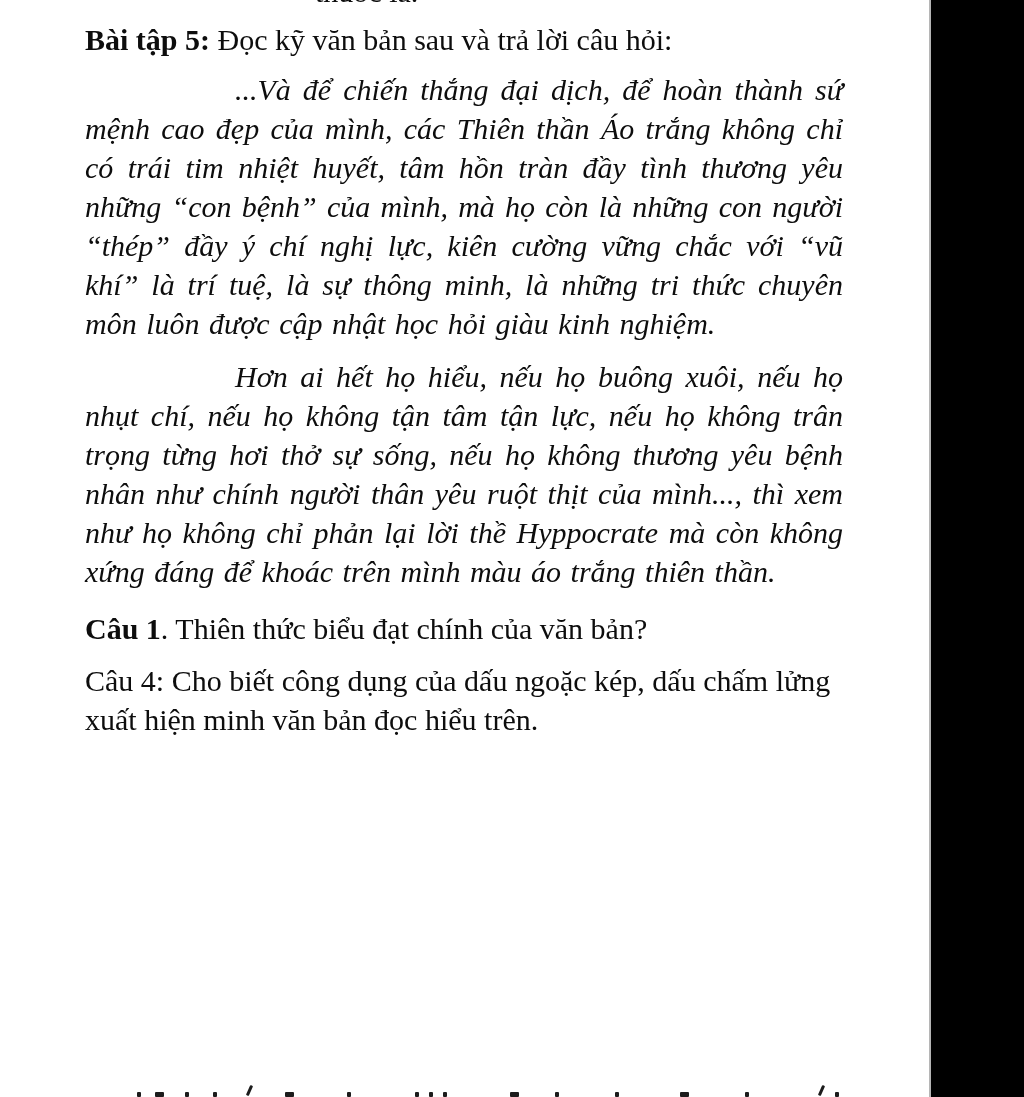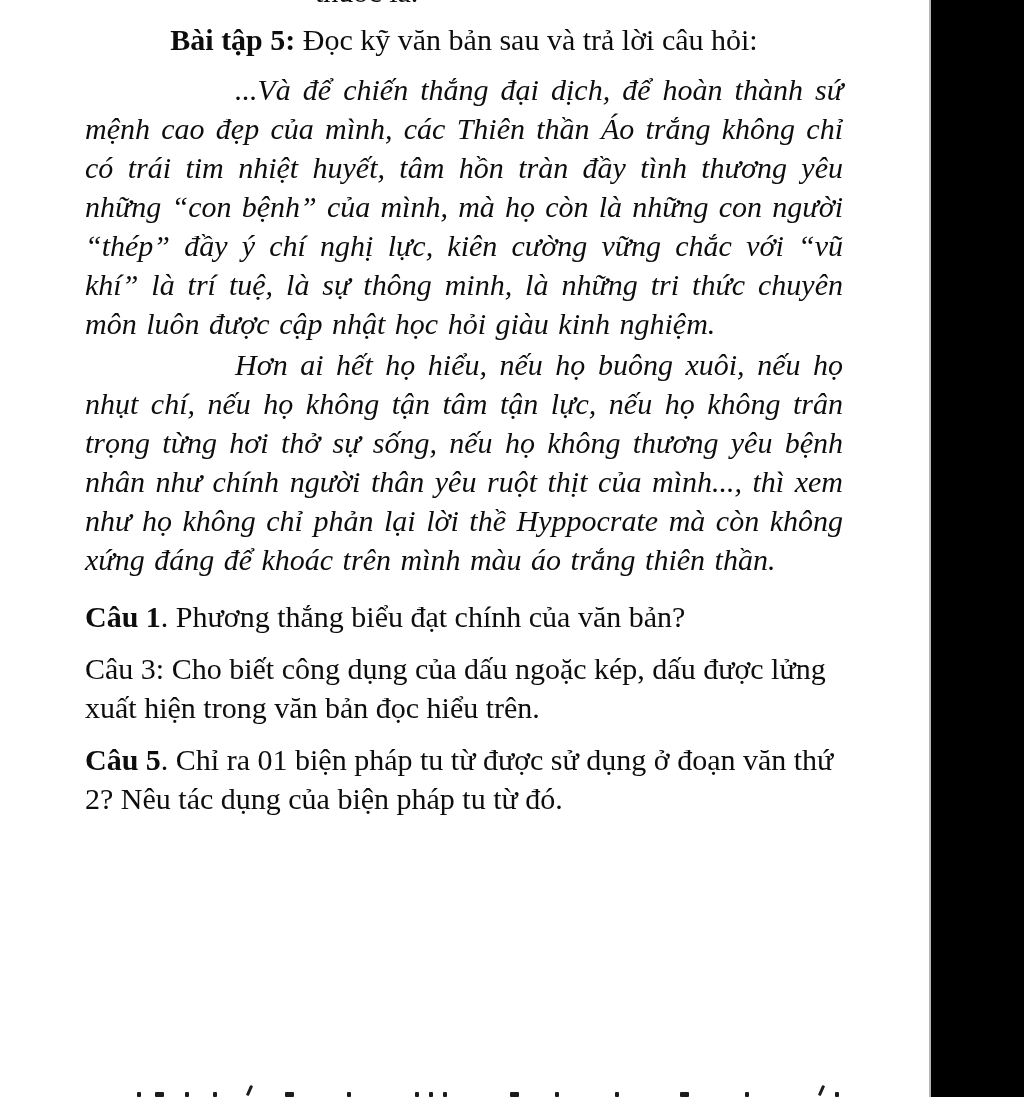--- a/index.html
+++ b/index.html
@@ -45,30 +45,30 @@
   }
   
   .top-fragment {
     position: absolute;
     left: 230px;
     top: -28px;
     font-size: 30px;
     line-height: 39px;
     font-style: normal;
   }
-  .heading { margin-top: 20px; text-align: center; }
+  .heading { margin-top: 20px; }
   .heading .bold { font-weight: bold; }
   .passage {
     font-style: italic;
     text-align: justify;
     text-indent: 150px;
     word-spacing: 2px;
   }
   .passage.p1 { margin-top: 11px; }
-  .passage.p2 { margin-top: 2px; }
+  .passage.p2 { margin-top: 14px; }
   .q { margin-top: 13px; }
   .q.first { margin-top: 18px; }
   .q-label { font-weight: bold; }
   .q-label.regular { font-weight: normal; }
   
   #bottom-fragment {
     position: absolute;
     left: 85px;
     top: 1085px;
     width: 758px;
@@ -101,32 +101,29 @@
 
     <p class="doc-line heading">
       <span class="bold">Bài tập 5:</span><span> Đọc kỹ văn bản sau và trả lời câu hỏi:</span>
     </p>
 
     <p class="doc-line passage p1">...Và để chiến thắng đại dịch, để hoàn thành sứ mệnh cao đẹp của mình, các Thiên thần Áo trắng không chỉ có trái tim nhiệt huyết, tâm hồn tràn đầy tình thương yêu những “con bệnh” của mình, mà họ còn là những con người “thép” đầy ý chí nghị lực, kiên cường vững chắc với “vũ khí” là trí tuệ, là sự thông minh, là những tri thức chuyên môn luôn được cập nhật học hỏi giàu kinh nghiệm.</p>
 
     <p class="doc-line passage p2">Hơn ai hết họ hiểu, nếu họ buông xuôi, nếu họ nhụt chí, nếu họ không tận tâm tận lực, nếu họ không trân trọng từng hơi thở sự sống, nếu họ không thương yêu bệnh nhân như chính người thân yêu ruột thịt của mình..., thì xem như họ không chỉ phản lại lời thề Hyppocrate mà còn không xứng đáng để khoác trên mình màu áo trắng thiên thần.</p>
 
     <p class="doc-line q first">
-      <span class="q-label">Câu 1</span><span>. Phương thắng biểu đạt chính của văn bản?</span>
+      <span class="q-label">Câu 1</span><span>. Thiên thức biểu đạt chính của văn bản?</span>
     </p>
 
 
 
     <p class="doc-line q">
-      <span class="q-label regular">Câu 3</span><span>: Cho biết công dụng của dấu ngoặc kép, dấu được lửng xuất hiện trong văn bản đọc hiểu trên.</span>
+      <span class="q-label regular">Câu 4</span><span>: Cho biết công dụng của dấu ngoặc kép, dấu chấm lửng xuất hiện minh văn bản đọc hiểu trên.</span>
     </p>
 
-    <p class="doc-line q">
-      <span class="q-label">Câu 5</span><span>. Chỉ ra 01 biện pháp tu từ được sử dụng ở đoạn văn thứ 2? Nêu tác dụng của biện pháp tu từ đó.</span>
-    </p>
 
   </div>
 
   <div id="bottom-fragment">
     <span class="mk" style="left:52px"></span>
     <span class="mk w" style="left:70px"></span>
     <span class="mk" style="left:100px"></span>
     <span class="mk" style="left:128px"></span>
     <span class="mk acc" style="left:163px"></span>
     <span class="mk w" style="left:200px"></span>

